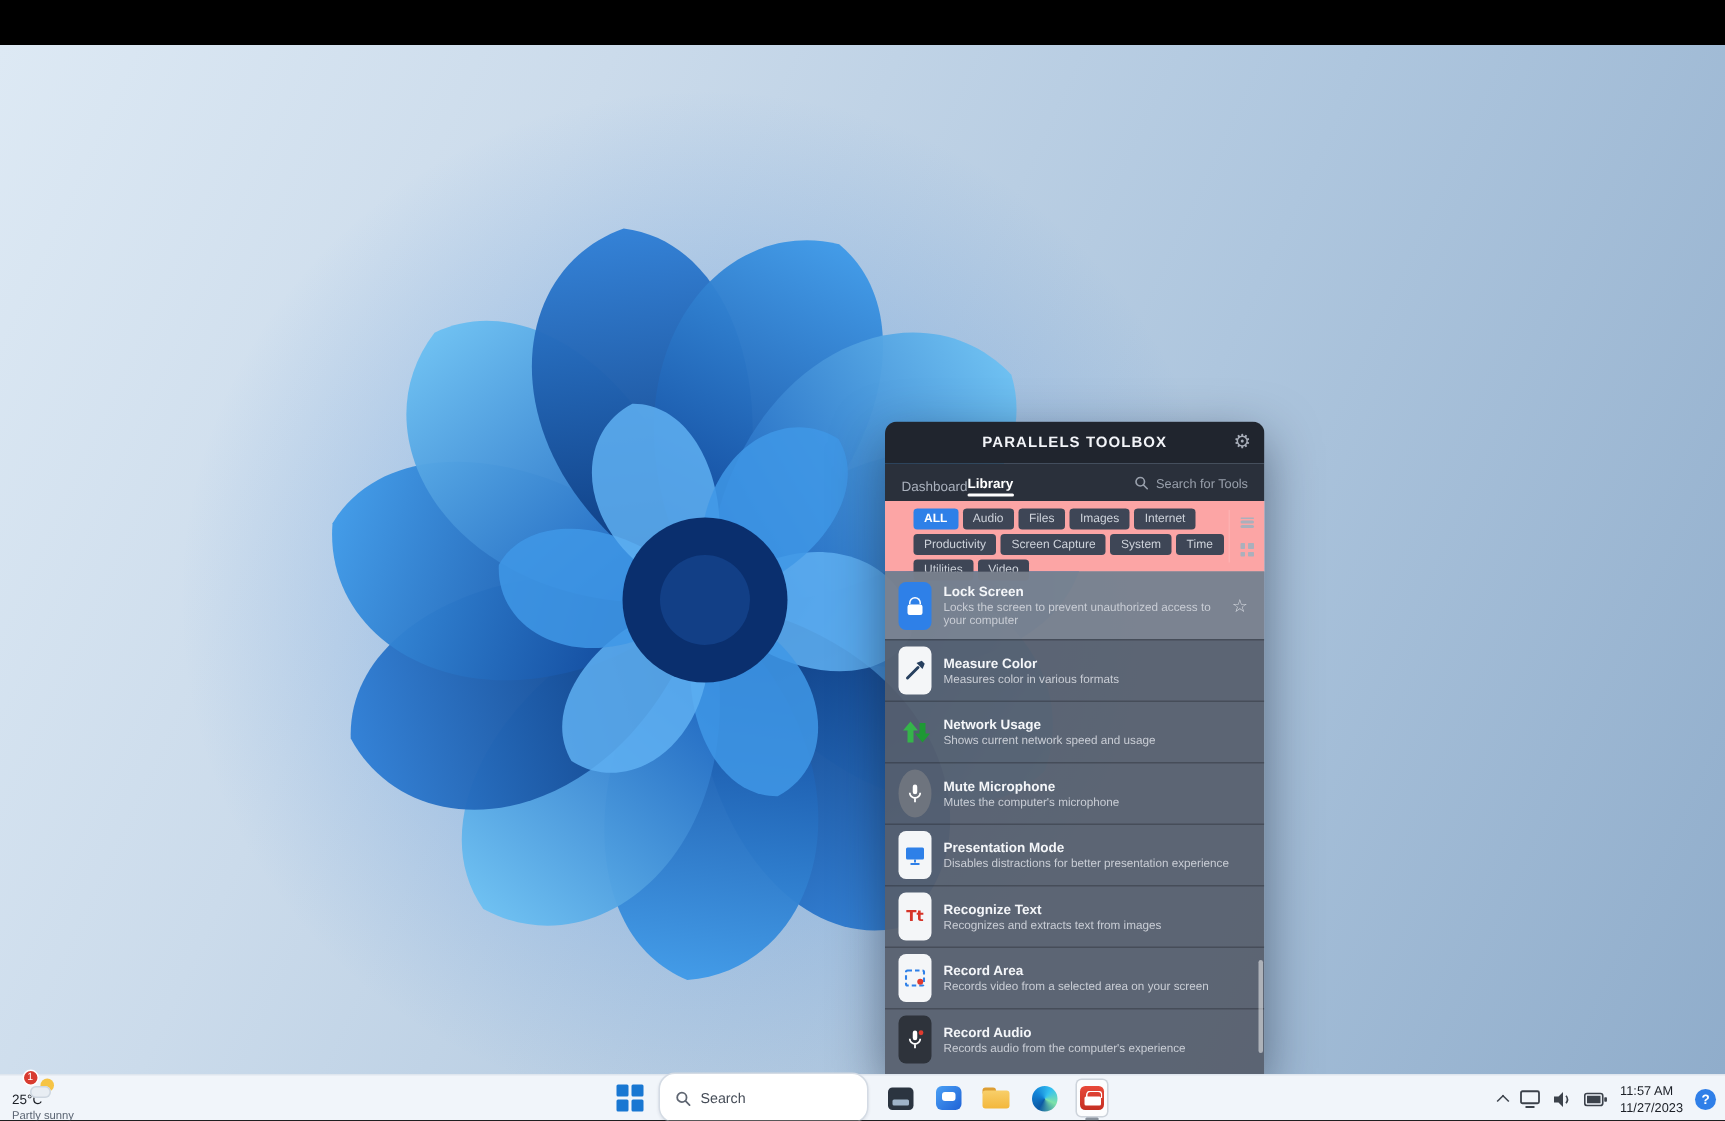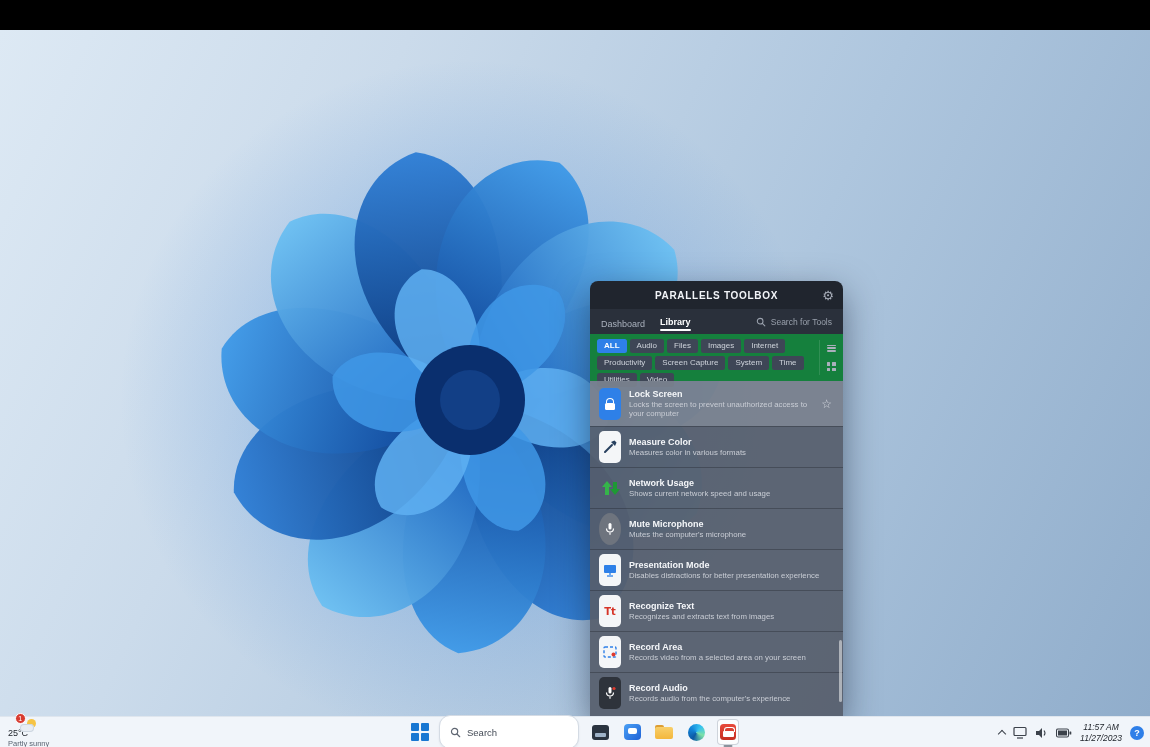--- a/index.html
+++ b/index.html
@@ -18,28 +18,28 @@
   
   .toolbox { position:absolute; left:590px; top:281px; width:253px; height:435px;
     border-radius:8px 8px 0 0; overflow:hidden; box-shadow:0 12px 34px rgba(15,25,45,.5);
     display:flex; flex-direction:column; }
   .tb-titlebar { height:28px; background:#20252e; display:flex; align-items:center; justify-content:center;
     position:relative; flex:0 0 auto; }
   .tb-title { color:#f2f4f8; font-size:10px; font-weight:bold; letter-spacing:.7px; }
   .tb-gear { position:absolute; right:9px; top:50%; transform:translateY(-50%);
     color:#a7adb8; font-size:13px; font-family:"DejaVu Sans",sans-serif; line-height:1; cursor:default; }
 
-  .tb-tabbar { height:25px; background:#2a303b; display:flex; align-items:center; padding:0 11px; gap:15px; flex:0 0 auto; }
+  .tb-tabbar { height:25px; background:#2a303b; display:flex; align-items:center; padding:0 11px; flex:0 0 auto; }
   .tb-tab { font-size:9px; color:#aab1bd; padding-top:4px; }
   .tb-tab.active { color:#fff; font-weight:bold; }
   .tb-tab.active::after { content:""; display:block; height:2px; background:#fff; border-radius:1px; margin-top:2px; }
   .tb-search { margin-left:auto; display:flex; align-items:center; gap:5px; color:#99a0ac; }
   .tb-search .ph { font-size:8.5px; color:#99a0ac; }
 
-  .tb-chips { position:relative; background:#15803d; padding:5px 28px 7px 7px; flex:0 0 auto; height:47px; }
+  .tb-chips { position:relative; background:#fca5a5; padding:5px 28px 7px 19px; flex:0 0 auto; height:47px; }
   .tb-chips::before { content:""; position:absolute; right:23px; top:6px; bottom:6px; border-left:1px solid rgba(255,255,255,.12); }
   .chip-wrap { display:flex; flex-wrap:wrap; gap:3px 3px; width:214px; }
   .chip { background:#3e4656; color:#ced3db; font-size:8px; line-height:1; padding:3px 7px; border-radius:2.5px; white-space:nowrap; }
   .chip.selected { background:#2e80e8; color:#fff; font-weight:bold; }
   .view-toggles { position:absolute; right:5px; top:9px; width:14px; display:flex; flex-direction:column; align-items:center; gap:9px; }
   .ic-list { width:9px; }
   .ic-list span { display:block; height:1.3px; background:#aab0bc; margin:1.6px 0; border-radius:1px; }
   .ic-grid { width:9px; display:grid; grid-template-columns:3.5px 3.5px; gap:2px; }
   .ic-grid span { width:3.5px; height:3.5px; background:#aab0bc; border-radius:.5px; }
 
@@ -95,21 +95,21 @@
     background:conic-gradient(from 210deg,#0c59a4,#1284d8 95deg,#35c1f1 185deg,#7ee2a8 265deg,#0c59a4 360deg); }
   .ptb-btn { background:rgba(255,255,255,.75); border:1px solid rgba(120,135,155,.35); border-radius:4px; }
   .ptb-icon { width:16px; height:16px; background:linear-gradient(180deg,#e8493a,#c52f22); border-radius:3.5px; position:relative; }
   .ptb-icon::before { content:""; position:absolute; left:3.5px; top:3px; width:9px; height:4px; border:1.5px solid #fff; border-bottom:none; border-radius:3px 3px 0 0; }
   .ptb-icon::after { content:""; position:absolute; left:2.5px; top:7px; width:11px; height:5.5px; background:#fff; border-radius:1px; }
   .active-indicator { position:absolute; bottom:-3px; left:50%; transform:translateX(-50%); width:9px; height:2.5px; background:#8a929c; border-radius:2px; }
 
   .tb-right { position:absolute; right:6px; top:0; height:31px; display:flex; align-items:center; gap:8px; }
   .caret { width:6px; height:6px; border-left:1.5px solid #3c424b; border-top:1.5px solid #3c424b; transform:rotate(45deg); margin-top:3px; }
   .tray-ic { display:flex; align-items:center; color:#3c424b; }
-  .clock { text-align:center; line-height:1.25;font-style:italic; }
+  .clock { text-align:left; line-height:1.25; }
   .clock .t { font-size:8.5px; color:#1b1f26; }
   .clock .d { font-size:8.5px; color:#1b1f26; }
   .help-badge { width:14px; height:14px; border-radius:50%; background:#2f7fe8; color:#fff; font-size:9px; font-weight:bold;
     display:flex; align-items:center; justify-content:center; }
 </style>
 </head>
 <body>
 
 <div class="screen">
 

